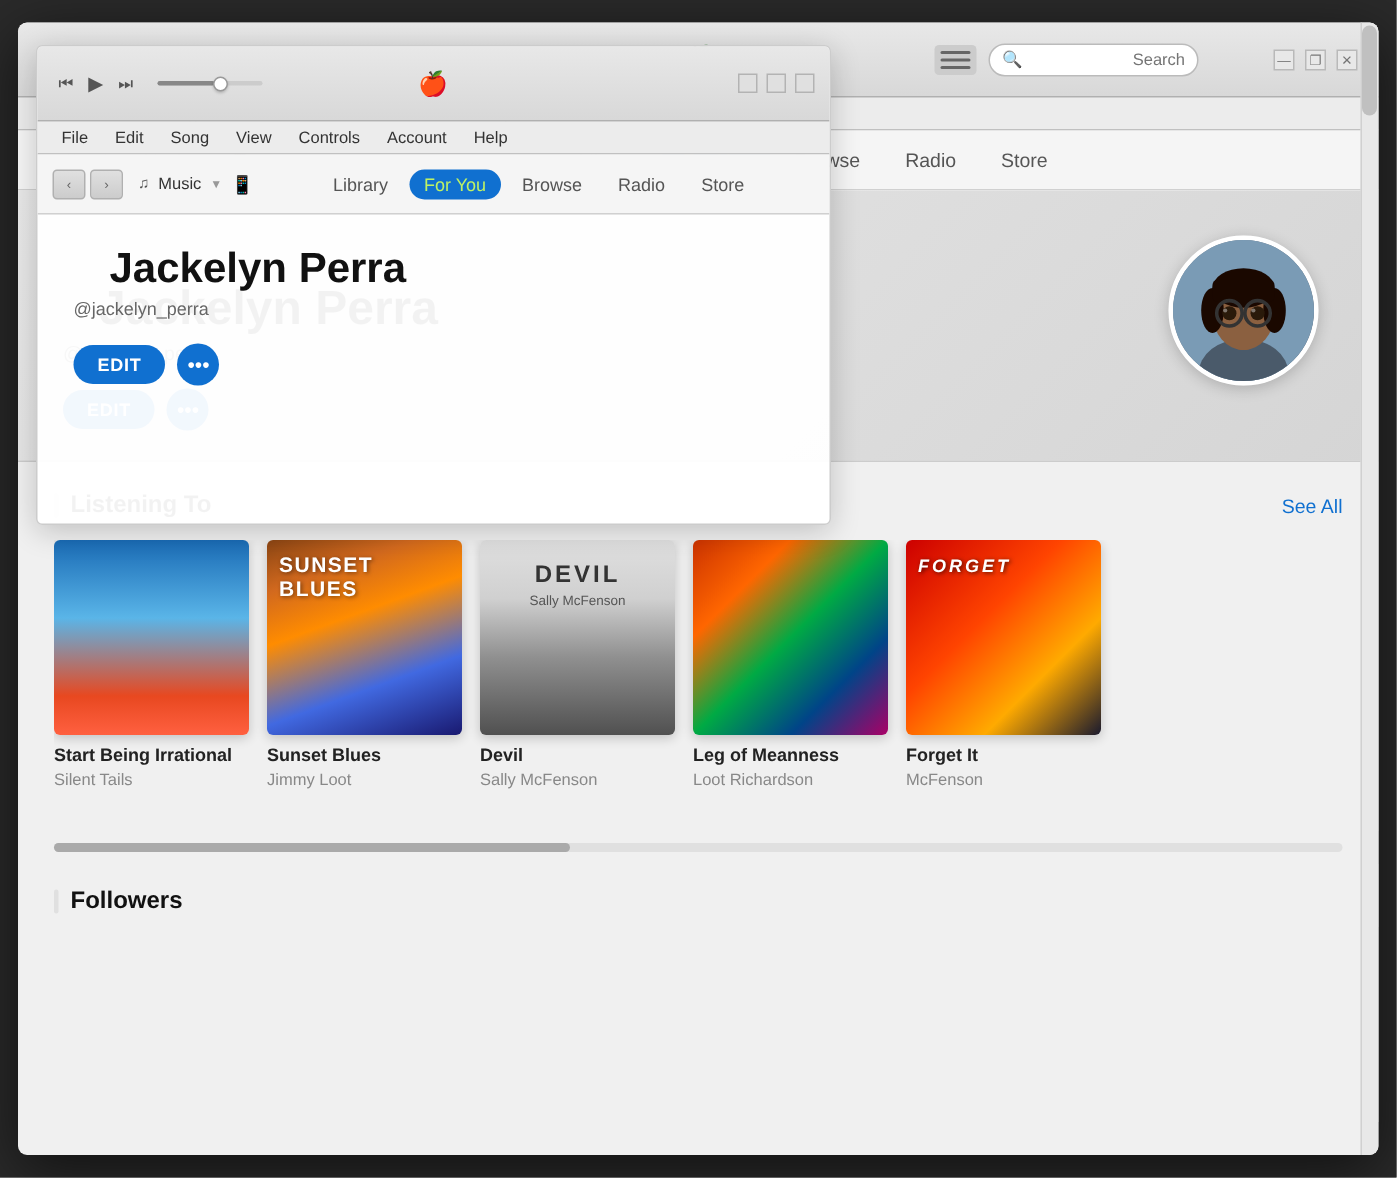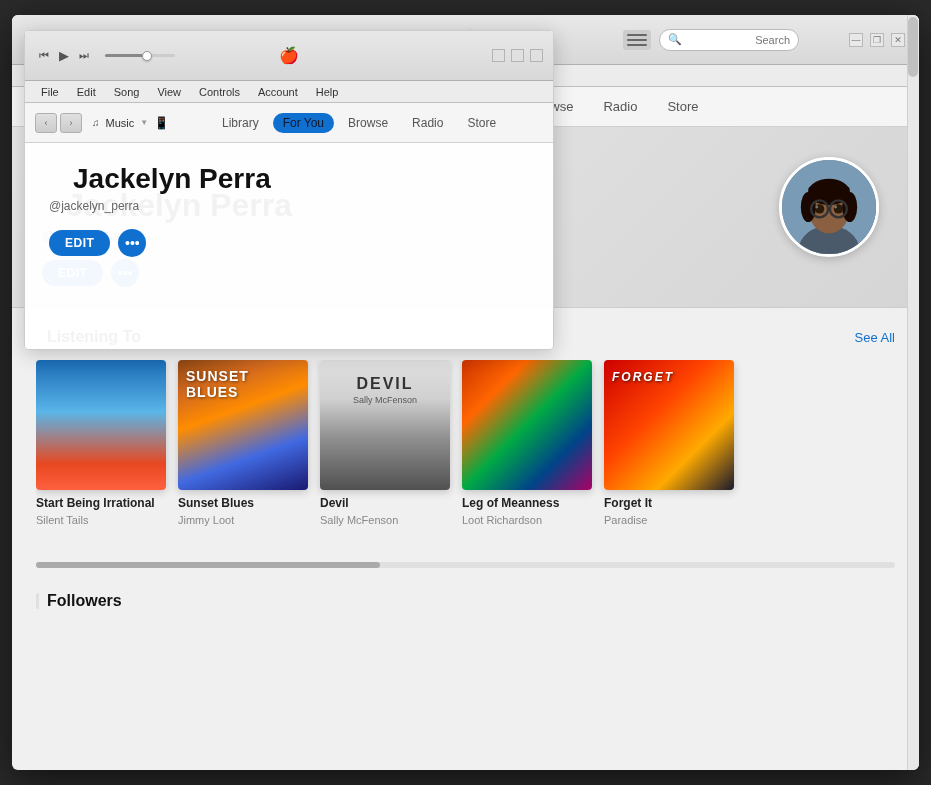--- a/index.html
+++ b/index.html
@@ -226,21 +226,21 @@
     .nav-tab {
       padding: 5px 14px;
       font-size: 13px;
       color: #555;
       cursor: pointer;
       border-radius: 4px;
     }
 
     .nav-tab.active {
       background: #1070d0;
-      color: #0f172a;
+      color: #bef264;
       border-radius: 15px;
     }
 
     
     .main-content {
       flex: 1;
       background: #f0f0f0;
       overflow-y: auto;
       height: calc(100% - 134px);
       position: relative;
@@ -762,21 +762,21 @@
           <div class="album-card">
             <div class="album-art art-leg"></div>
             <div class="album-title">Leg of Meanness</div>
             <div class="album-artist">Loot Richardson</div>
           </div>
           <div class="album-card">
             <div class="album-art art-forget" style="position: relative;">
               <div style="position:absolute;top:10px;left:8px;font-size:12px;font-weight:bold;color:white;text-shadow:1px 1px 3px rgba(0,0,0,0.7);letter-spacing:2px;font-style:italic;">FORGET</div>
             </div>
             <div class="album-title">Forget It</div>
-            <div class="album-artist">Paradise</div>
+            <div class="album-artist">McFenson</div>
           </div>
         </div>
     </div>
 
     <div class="scroll-track">
       <div class="scroll-thumb"></div>
     </div>
 
     <div class="followers-section">
       <div class="followers-title">Followers</div>

